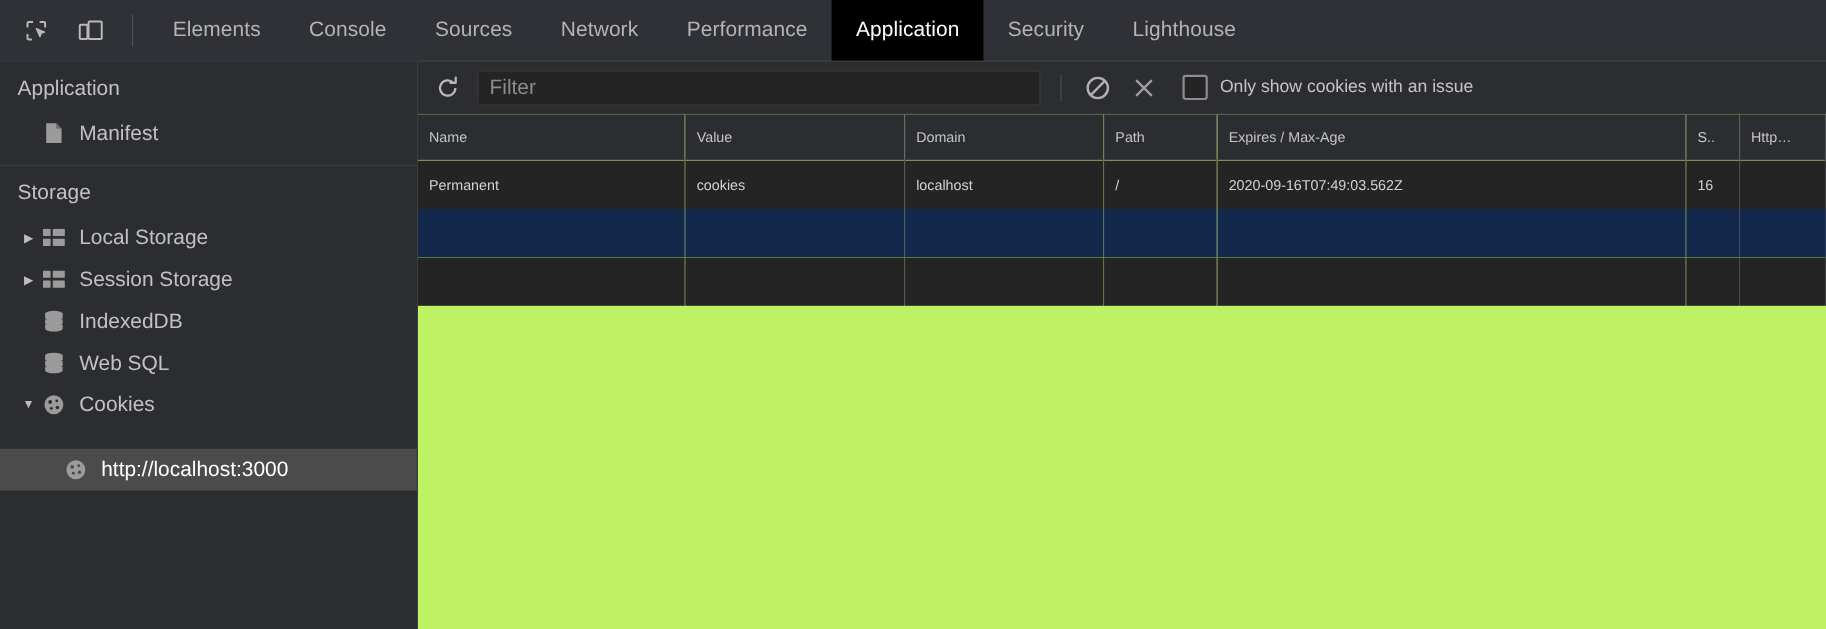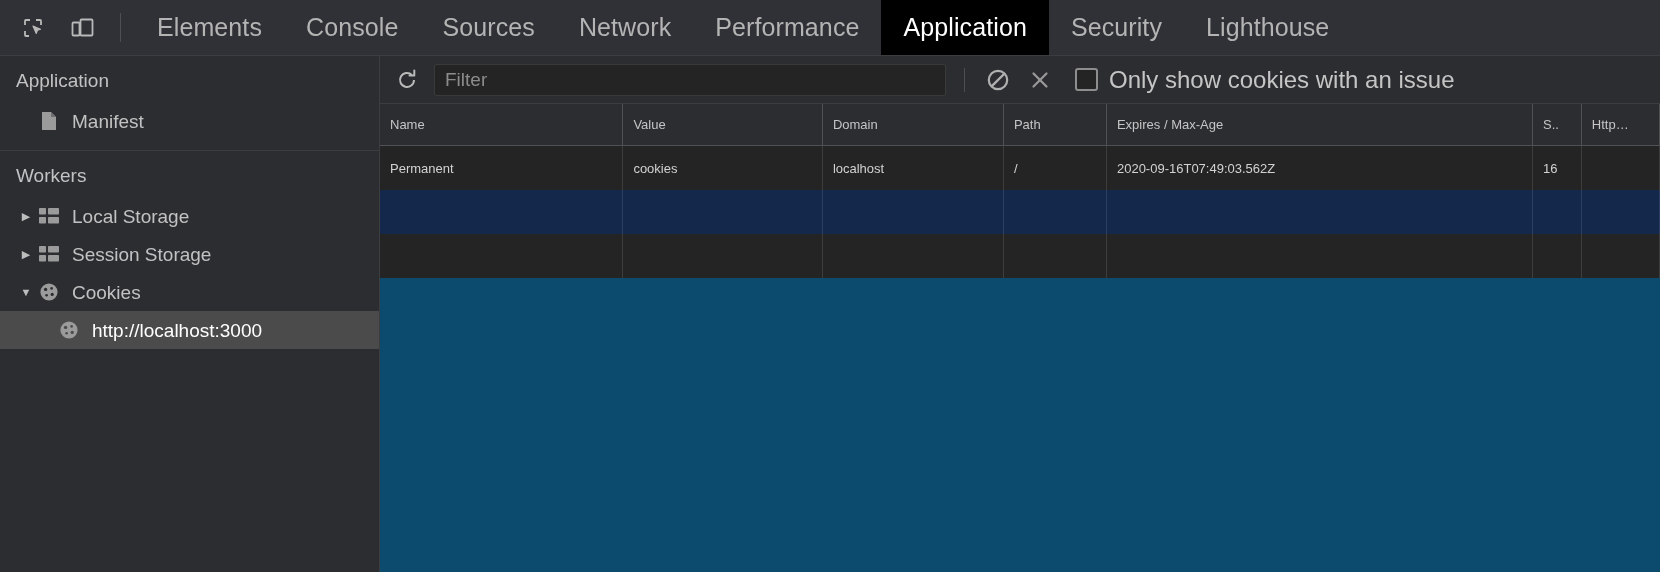--- a/index.html
+++ b/index.html
@@ -55,21 +55,21 @@
   }
   .tabs {
     display: flex;
     align-items: stretch;
     margin-left: 14px;
   }
   .tab {
     display: flex;
     align-items: center;
     padding: 0 22px;
-    font-size: 25px;
+    font-size: 19px;
     color: #b4b4b4;
     cursor: pointer;
     white-space: nowrap;
     letter-spacing: 0.1px;
   }
   .tab.active {
     background: #000000;
     color: #ffffff;
   }
 
@@ -99,21 +99,21 @@
     align-items: center;
     height: 38px;
     padding-left: 16px;
     font-size: 19px;
     color: #c2c2c2;
     cursor: pointer;
     white-space: nowrap;
   }
   .side-item.indented { }
   .side-item.child { padding-left: 56px; }
-  .side-item.selected { background: #4b4b4b; color: #ffffff; }
+  .side-item.selected { background: #4b4b4b; color: #ffffff; margin-top: 21px; }
   .disclosure {
     width: 20px;
     min-width: 20px;
     display: flex;
     align-items: center;
     justify-content: center;
     font-size: 11px;
     color: #bdbdbd;
   }
   .side-ico {
@@ -129,21 +129,21 @@
     height: 1px;
     background: #3b3d41;
     margin: 10px 0 0 0;
   }
 
   
   .main {
     flex: 1;
     display: flex;
     flex-direction: column;
-    background: #0c4a6e;
+    background: #bef264;
     min-width: 0;
   }
   .filterbar {
     height: 47px;
     min-height: 47px;
     background: #2b2d30;
     display: flex;
     align-items: center;
     border-bottom: 1px solid #3b3d41;
     padding-left: 6px;
@@ -186,21 +186,21 @@
     white-space: nowrap;
   }
   .chk-box {
     width: 19px;
     height: 19px;
     border: 2px solid #8d8d8d;
     border-radius: 3px;
     background: #242424;
     margin-right: 11px;
   }
-  .chk-label { font-size: 24px; color: #c5c5c5; }
+  .chk-label { font-size: 16px; color: #c5c5c5; }
 
   
   .table-wrap {
     flex: 1;
     position: relative;
     overflow: hidden;
   }
   table.cookies {
     width: 100%;
     border-collapse: collapse;
@@ -299,21 +299,21 @@
               <path d="M11 1v5h5" fill="#6f6f6f"></path>
             </svg>
         </div>
         <div class="side-label">Manifest</div>
       </div>
 
 
 
       <div class="side-divider"></div>
 
-      <div class="side-group-title">Workers</div>
+      <div class="side-group-title">Storage</div>
 
       <div class="side-item indented">
         <div class="disclosure">▶</div>
         <div class="side-ico">
           <svg width="20" height="16" viewBox="0 0 20 16" fill="#9b9b9b">
             <rect x="0" y="0" width="7" height="6.6" rx="0.8"></rect>
               <rect x="9" y="0" width="11" height="6.6" rx="0.8"></rect>
             <rect x="0" y="9" width="7" height="6.6" rx="0.8"></rect>
               <rect x="9" y="9" width="11" height="6.6" rx="0.8"></rect>
           </svg>
@@ -327,21 +327,51 @@
           <svg width="20" height="16" viewBox="0 0 20 16" fill="#9b9b9b">
             <rect x="0" y="0" width="7" height="6.6" rx="0.8"></rect>
               <rect x="9" y="0" width="11" height="6.6" rx="0.8"></rect>
             <rect x="0" y="9" width="7" height="6.6" rx="0.8"></rect>
               <rect x="9" y="9" width="11" height="6.6" rx="0.8"></rect>
           </svg>
         </div>
         <div class="side-label">Session Storage</div>
       </div>
 
-
+      <div class="side-item indented">
+        <div class="disclosure"></div>
+        <div class="side-ico">
+          <svg width="20" height="20" viewBox="0 0 20 20" fill="#9b9b9b">
+            <ellipse cx="10" cy="3.2" rx="8" ry="2.6"></ellipse>
+            <rect x="2" y="3.2" width="16" height="3.4"></rect>
+              <ellipse cx="10" cy="6.9" rx="8" ry="2.6"></ellipse>
+            <rect x="2" y="8.3" width="16" height="3.4"></rect>
+              <ellipse cx="10" cy="12" rx="8" ry="2.6"></ellipse>
+            <rect x="2" y="13.4" width="16" height="3.2"></rect>
+              <ellipse cx="10" cy="16.8" rx="8" ry="2.6"></ellipse>
+          </svg>
+        </div>
+        <div class="side-label">IndexedDB</div>
+      </div>
+
+      <div class="side-item indented">
+        <div class="disclosure"></div>
+        <div class="side-ico">
+          <svg width="20" height="20" viewBox="0 0 20 20" fill="#9b9b9b">
+            <ellipse cx="10" cy="3.2" rx="8" ry="2.6"></ellipse>
+            <rect x="2" y="3.2" width="16" height="3.4"></rect>
+              <ellipse cx="10" cy="6.9" rx="8" ry="2.6"></ellipse>
+            <rect x="2" y="8.3" width="16" height="3.4"></rect>
+              <ellipse cx="10" cy="12" rx="8" ry="2.6"></ellipse>
+            <rect x="2" y="13.4" width="16" height="3.2"></rect>
+              <ellipse cx="10" cy="16.8" rx="8" ry="2.6"></ellipse>
+          </svg>
+        </div>
+        <div class="side-label">Web SQL</div>
+      </div>
 
       <div class="side-item indented">
         <div class="disclosure">▼</div>
         <div class="side-ico">
           <svg width="20" height="20" viewBox="0 0 20 20">
             <circle cx="10" cy="10" r="8.6" fill="#9b9b9b"></circle>
             <circle cx="6.6" cy="7.4" r="1.7" fill="#2b2d30"></circle>
             <circle cx="12.6" cy="6.4" r="1.3" fill="#2b2d30"></circle>
             <circle cx="13.2" cy="12.4" r="1.6" fill="#2b2d30"></circle>
             <circle cx="7.6" cy="13.2" r="1.3" fill="#2b2d30"></circle>

